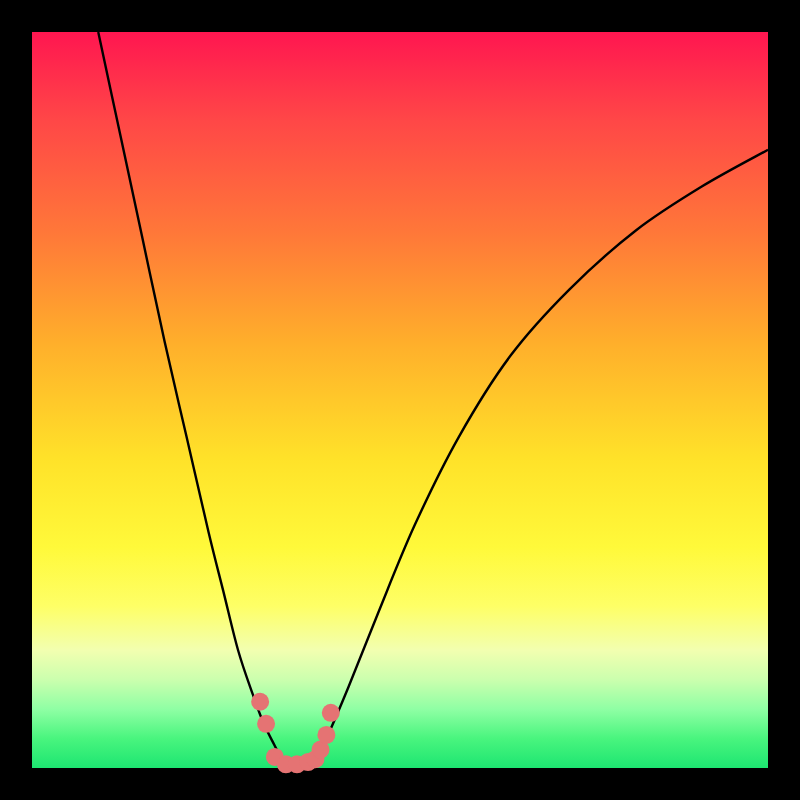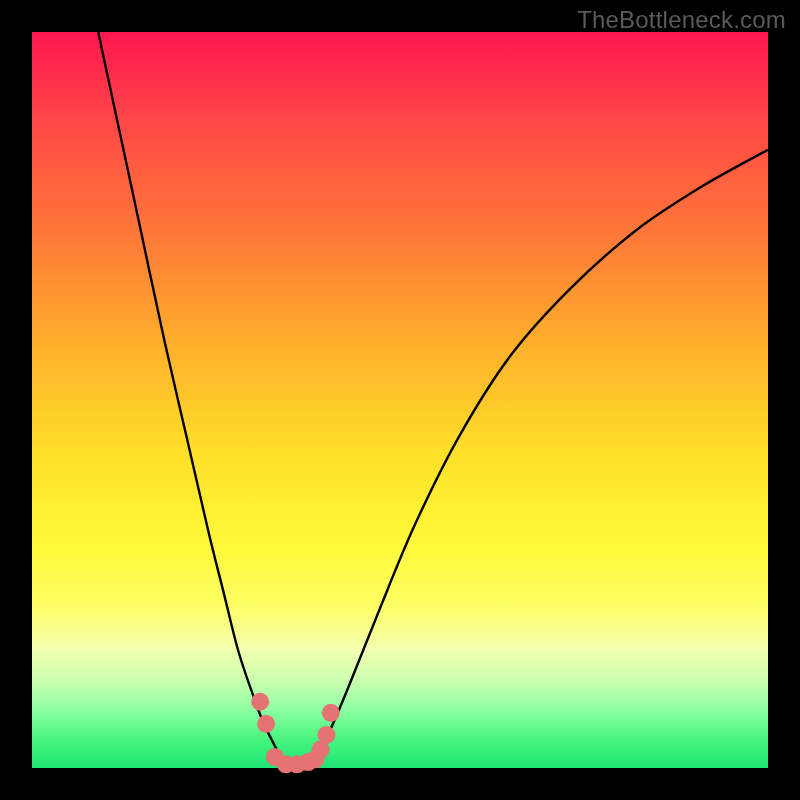--- a/index.html
+++ b/index.html
@@ -76,14 +76,13 @@
           <circle cx="253.92" cy="732.32" r="9" fill="#e57373" stroke="#c85a5a" stroke-width="0"></circle>
           <circle cx="264.96" cy="732.32" r="9" fill="#e57373" stroke="#c85a5a" stroke-width="0"></circle>
           <circle cx="276" cy="730.112" r="9" fill="#e57373" stroke="#c85a5a" stroke-width="0"></circle>
           <circle cx="283.36" cy="727.168" r="9" fill="#e57373" stroke="#c85a5a" stroke-width="0"></circle>
           <circle cx="288.512" cy="717.6" r="9" fill="#e57373" stroke="#c85a5a" stroke-width="0"></circle>
           <circle cx="294.40000000000003" cy="702.88" r="9" fill="#e57373" stroke="#c85a5a" stroke-width="0"></circle>
           <circle cx="298.81600000000003" cy="680.8" r="9" fill="#e57373" stroke="#c85a5a" stroke-width="0"></circle>
         </g>
     </svg>
   </div>
-  <div class="watermark">TheBottleneck.com</div>
 </div>
 
 </body></html>

